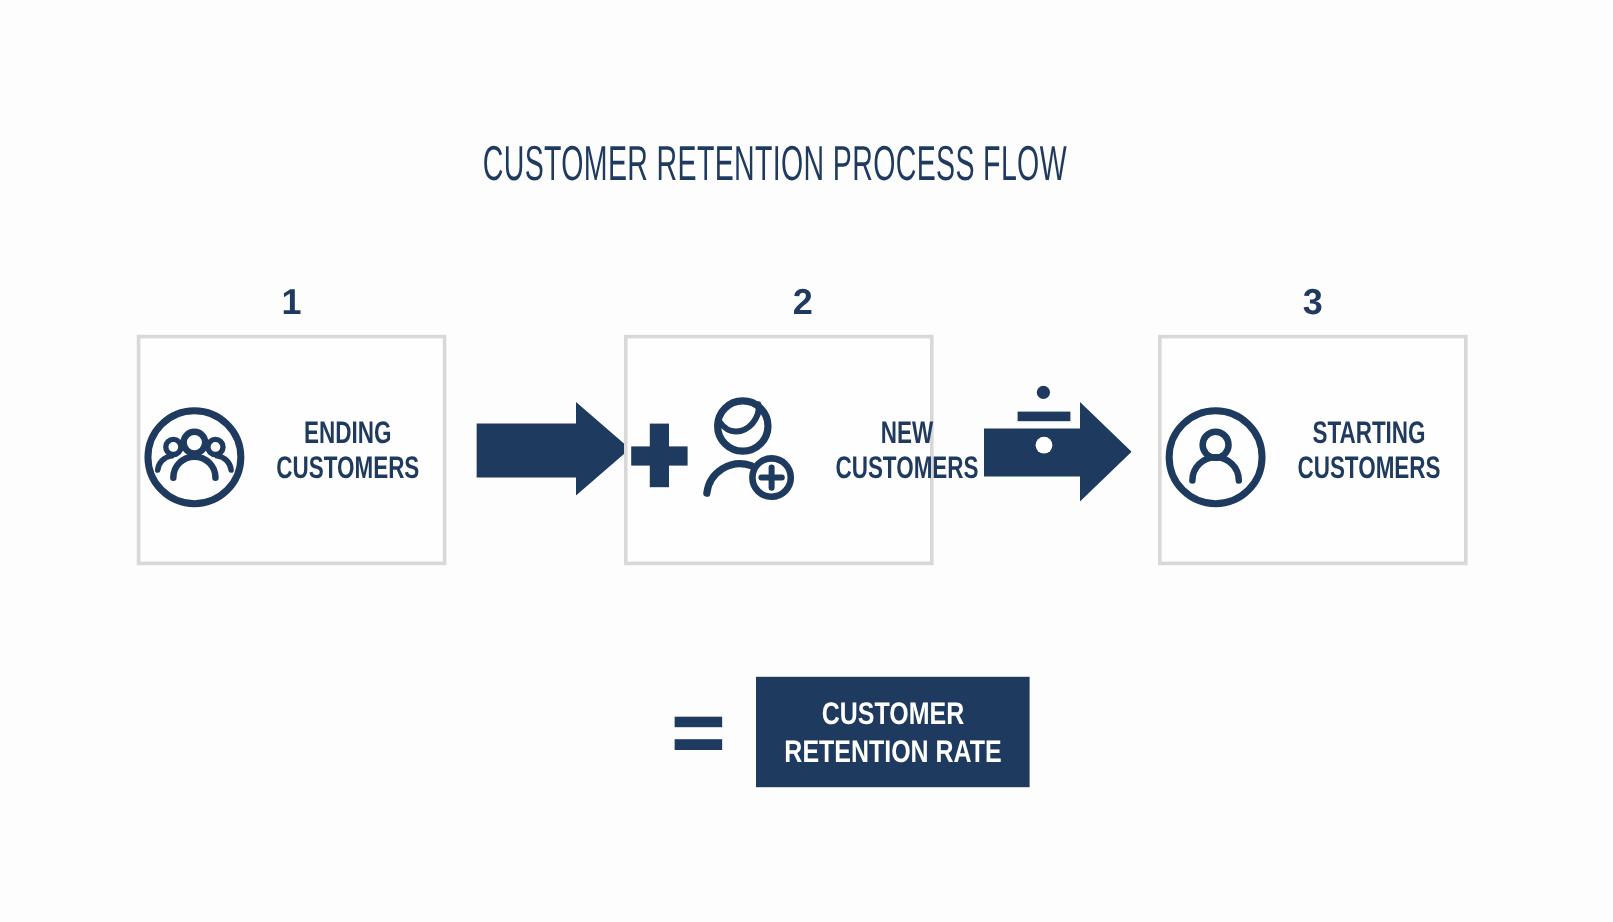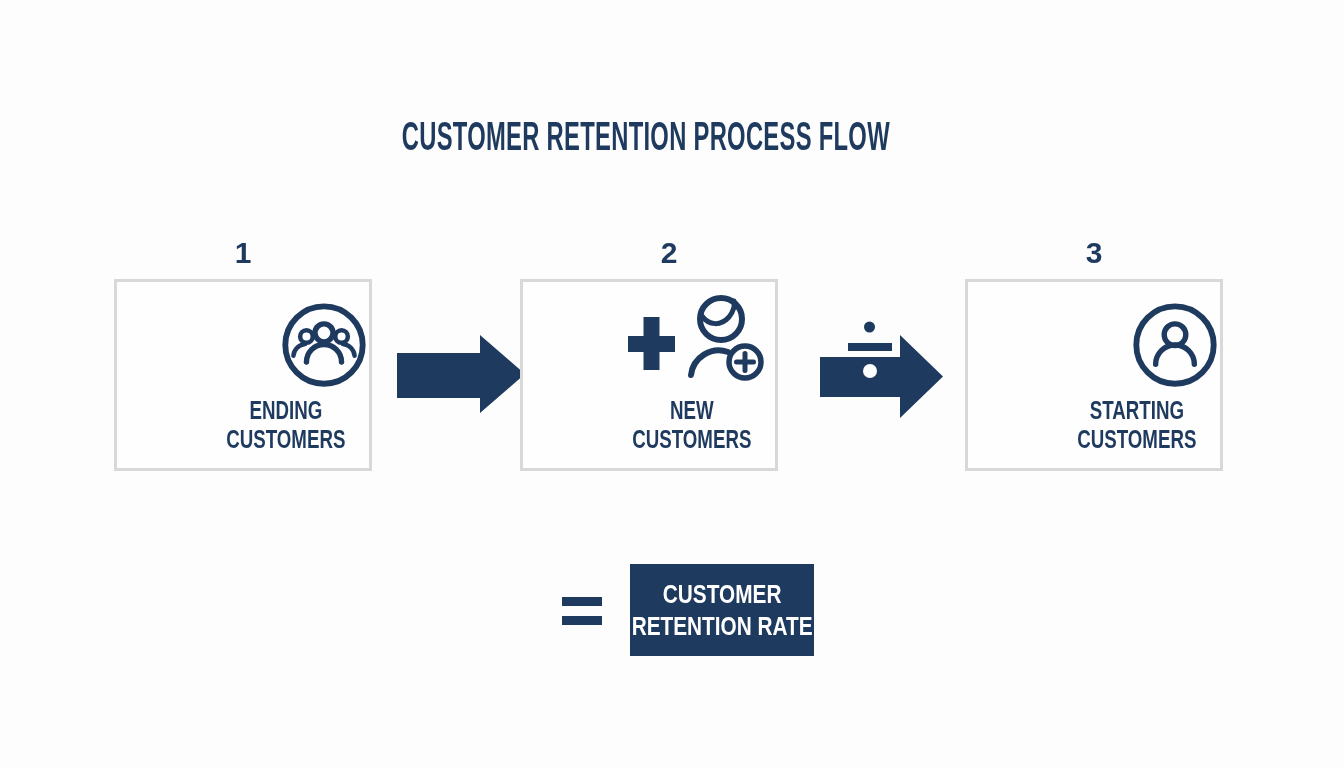--- a/index.html
+++ b/index.html
@@ -10,52 +10,52 @@
     --result_bg:#1e3a5e;
     --result_text:#ffffff;
   }
   *{margin:0;padding:0;box-sizing:border-box;}
   html,body{background:var(--background);}
   body{font-family:"Liberation Sans", sans-serif;}
   .canvas{position:relative;width:1344px;height:768px;background:var(--background);overflow:hidden;}
 
   .title{
     position:absolute;left:0;top:113px;width:1292px;
-    text-align:center;font-size:41px;font-weight:bold;color:var(--navy);
+    text-align:center;font-size:41px;font-weight:normal;color:var(--navy);
     white-space:nowrap;
   }
   .title .cond{display:inline-block;transform:scaleX(0.58);transform-origin:center;letter-spacing:0.5px;}
 
   .step-number{
     position:absolute;top:236px;width:60px;text-align:center;
     font-size:30px;font-weight:bold;color:var(--navy);
   }
   .num1{left:213px;} .num2{left:639px;} .num3{left:1064px;}
 
   .step-box{
     position:absolute;top:279px;width:258px;height:192px;
     background:var(--box_fill);border:3px solid var(--box_border);
-    display:flex;flex-direction:column;align-items:flex-end;
+    display:flex;flex-direction:row;align-items:center;
   }
   .box1{left:114px;} .box2{left:520px;} .box3{left:965px;}
 
   .icon-wrap{height:114px;padding-top:12px;display:flex;align-items:center;justify-content:center;color:var(--navy);}
   .step-label{
     text-align:center;font-size:26px;font-weight:bold;color:var(--navy);
     line-height:29px;
   }
   .step-label span{display:block;transform:scaleX(0.72);transform-origin:center;white-space:nowrap;}
 
   .flow-icon{position:absolute;color:var(--navy);}
   .arrow1{left:397px;top:335px;}
   .arrow2{left:820px;top:317px;}
   .equals{left:562px;top:597px;}
 
   .result-box{
-    position:absolute;left:630px;top:564px;width:184px;height:92px;
+    position:absolute;left:630px;top:564px;width:228px;height:92px;
     background:var(--result_bg);color:var(--result_text);
     display:flex;flex-direction:column;align-items:center;justify-content:center;
     font-size:26px;font-weight:bold;line-height:32px;text-align:center;
   }
   .result-box span{display:block;transform:scaleX(0.8);transform-origin:center;white-space:nowrap;}
 
   svg{display:block;}
 </style>
 </head>
 <body>

